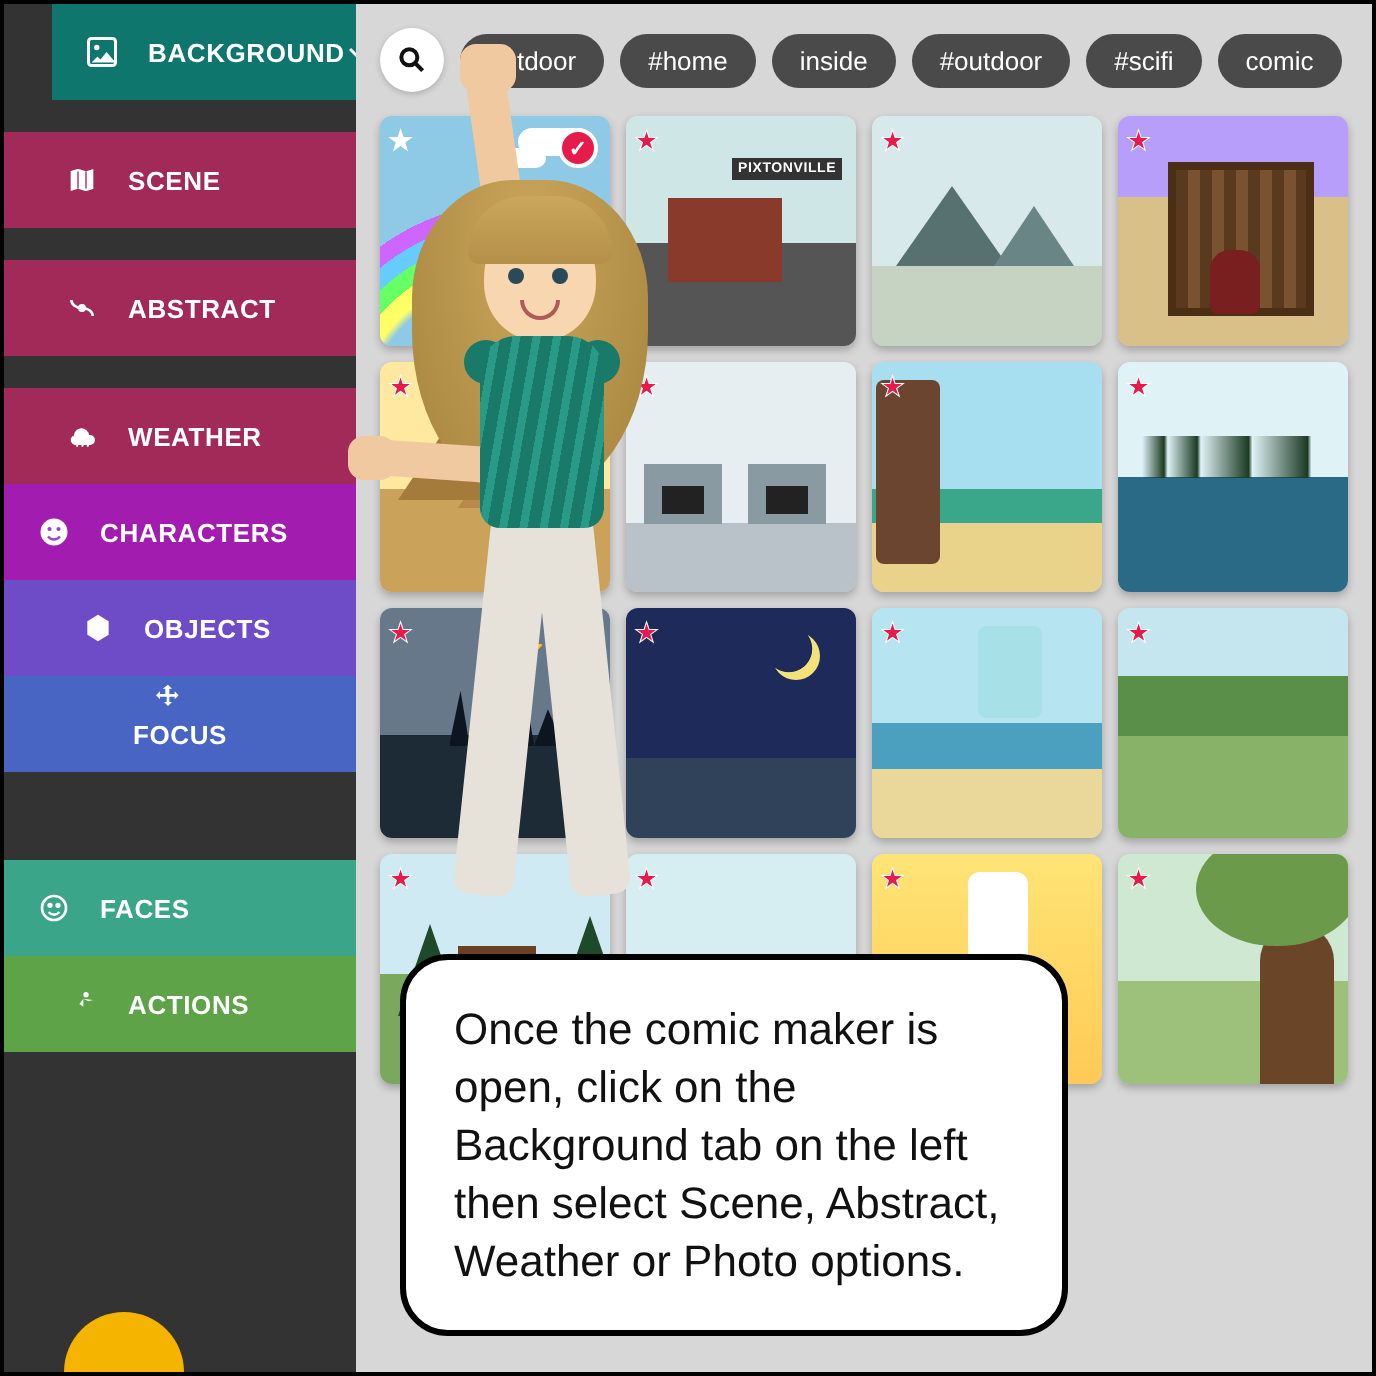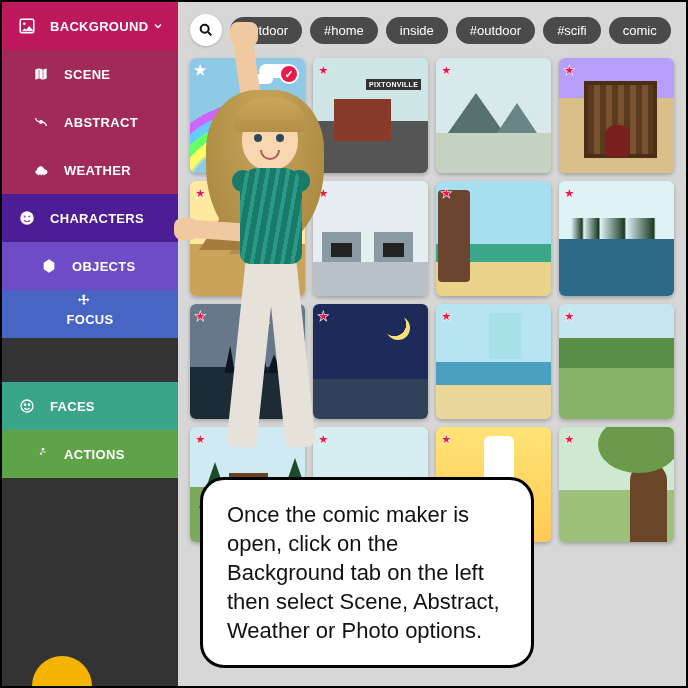--- a/index.html
+++ b/index.html
@@ -18,24 +18,24 @@
   }
   .sb-item {
     display:flex; align-items:center;
     padding:0 14px; height:48px;
     font-size:13px; font-weight:700; letter-spacing:.3px;
     cursor:pointer;
   }
   .sb-item .icon { width:22px; height:22px; margin-right:12px;
     display:flex; align-items:center; justify-content:center; flex-shrink:0;}
   .sb-item.main .chev { margin-left:auto; }
-  .sb-item.sub { padding-left:28px; }
-  .sb-background { background:#be185d; }
+  .sb-item.sub { padding-left:28px;margin-top:16px; }
+  .sb-background { background:#0f766e;margin-left:24px; }
   .sb-sub-bg { background:#a12a58; }
-  .sb-characters { background:#4c1d95; }
+  .sb-characters { background:#a21caf; }
   .sb-objects { background:#6e4cc8;padding-left:36px; }
   .sb-focus { background:#4865c4;flex-direction:column; }
   .sb-words { background:#3a82c4; }
   .sb-faces { background:#3aa588;margin-top:44px; }
   .sb-actions { background:#5ea348;padding-left:28px; }
   .sb-rest { flex:1; background:#333; position:relative; }
   .sb-orb {
     position:absolute; bottom:-30px; left:30px;
     width:60px; height:60px; border-radius:50%;
     background:#f4b400;

